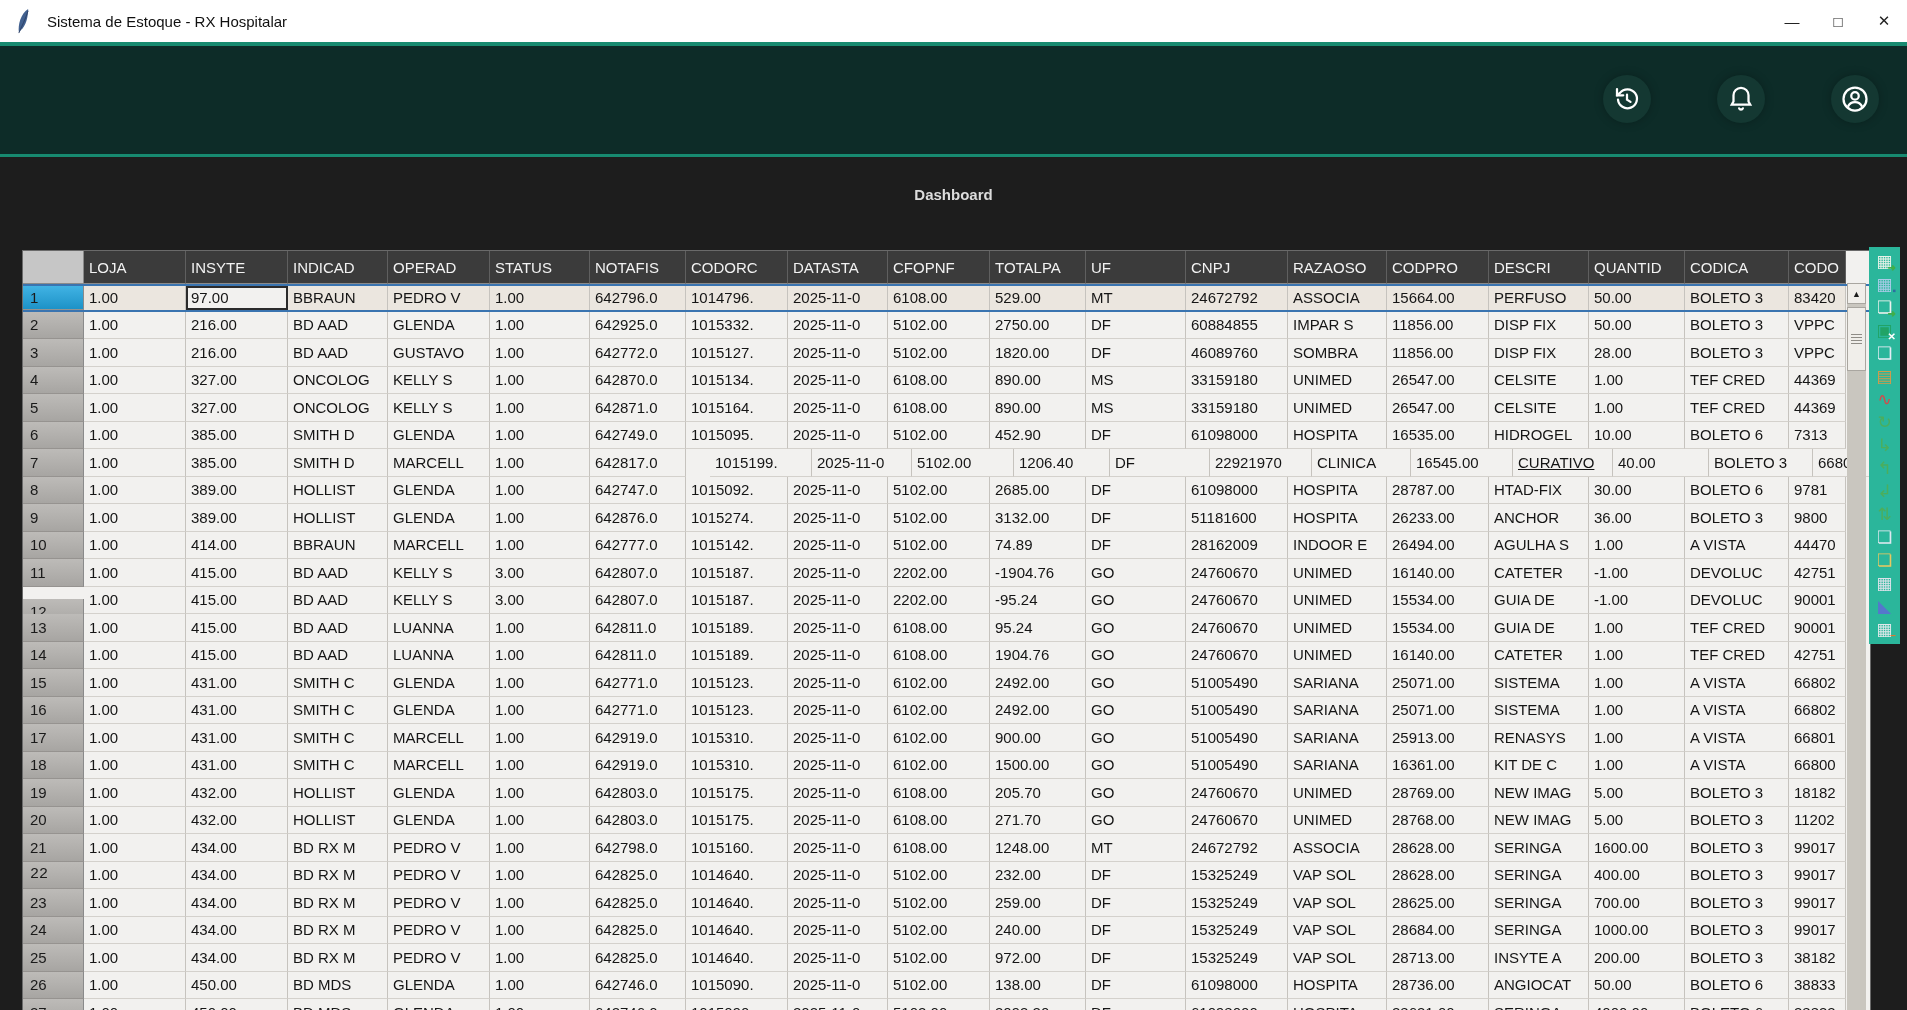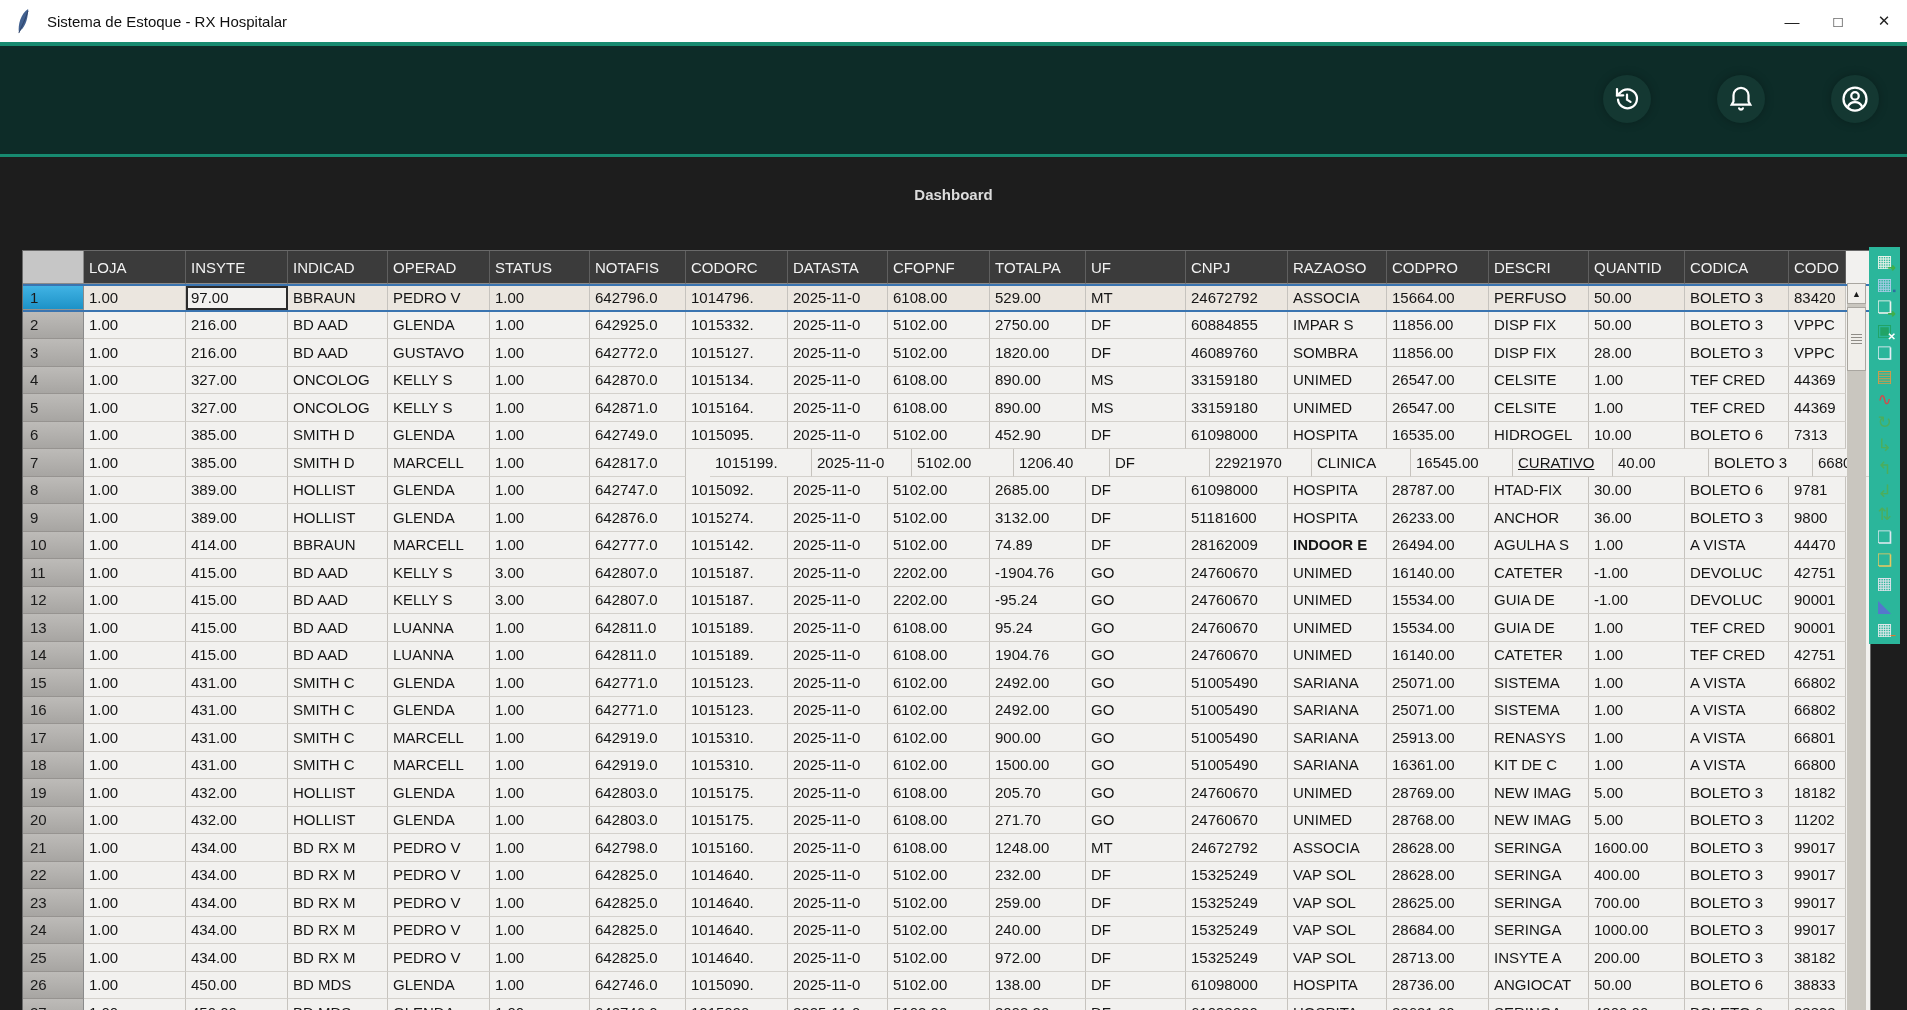--- a/index.html
+++ b/index.html
@@ -322,21 +322,21 @@
         <div class="gcell" style="width: 100px;">BBRAUN</div>
         <div class="gcell" style="width: 102px;">MARCELL</div>
         <div class="gcell" style="width: 100px;">1.00</div>
         <div class="gcell" style="width: 96px;">642777.0</div>
         <div class="gcell" style="width: 102px;">1015142.</div>
         <div class="gcell" style="width: 100px;">2025-11-0</div>
         <div class="gcell" style="width: 102px;">5102.00</div>
         <div class="gcell" style="width: 96px;">74.89</div>
         <div class="gcell" style="width: 100px;">DF</div>
         <div class="gcell" style="width: 102px;">28162009</div>
-        <div class="gcell" style="width: 99px; font-weight: bold;">INDOOR E</div>
+        <div class="gcell" style="width: 99px;">INDOOR E</div>
         <div class="gcell" style="width: 102px;">26494.00</div>
         <div class="gcell" style="width: 100px;">AGULHA S</div>
         <div class="gcell" style="width: 96px;">1.00</div>
         <div class="gcell" style="width: 104px;">A VISTA</div>
         <div class="gcell" style="width: 57px;">44470</div>
       </div>
       <div class="grow">
         <div class="rnum" style="width: 61px;">11</div>
         <div class="gcell" style="width: 102px;">1.00</div>
         <div class="gcell" style="width: 102px;">415.00</div>
@@ -351,21 +351,21 @@
         <div class="gcell" style="width: 100px;">GO</div>
         <div class="gcell" style="width: 102px;">24760670</div>
         <div class="gcell" style="width: 99px;">UNIMED</div>
         <div class="gcell" style="width: 102px;">16140.00</div>
         <div class="gcell" style="width: 100px;">CATETER</div>
         <div class="gcell" style="width: 96px;">-1.00</div>
         <div class="gcell" style="width: 104px;">DEVOLUC</div>
         <div class="gcell" style="width: 57px;">42751</div>
       </div>
       <div class="grow">
-        <div class="rnum" style="width: 61px;">12</div>
+        <div class="rnum" style="width: 61px; margin-top: 12px;">12</div>
         <div class="gcell" style="width: 102px;">1.00</div>
         <div class="gcell" style="width: 102px;">415.00</div>
         <div class="gcell" style="width: 100px;">BD AAD</div>
         <div class="gcell" style="width: 102px;">KELLY S</div>
         <div class="gcell" style="width: 100px;">3.00</div>
         <div class="gcell" style="width: 96px;">642807.0</div>
         <div class="gcell" style="width: 102px;">1015187.</div>
         <div class="gcell" style="width: 100px;">2025-11-0</div>
         <div class="gcell" style="width: 102px;">2202.00</div>
         <div class="gcell" style="width: 96px;">-95.24</div>
@@ -561,21 +561,21 @@
         <div class="gcell" style="width: 100px;">MT</div>
         <div class="gcell" style="width: 102px;">24672792</div>
         <div class="gcell" style="width: 99px;">ASSOCIA</div>
         <div class="gcell" style="width: 102px;">28628.00</div>
         <div class="gcell" style="width: 100px;">SERINGA</div>
         <div class="gcell" style="width: 96px;">1600.00</div>
         <div class="gcell" style="width: 104px;">BOLETO 3</div>
         <div class="gcell" style="width: 57px;">99017</div>
       </div>
       <div class="grow">
-        <div class="rnum" style="width: 61px;">22</div>
+        <div class="rnum" style="width: 61px; font-family: Liberation Mono, monospace;">22</div>
         <div class="gcell" style="width: 102px;">1.00</div>
         <div class="gcell" style="width: 102px;">434.00</div>
         <div class="gcell" style="width: 100px;">BD RX M</div>
         <div class="gcell" style="width: 102px;">PEDRO V</div>
         <div class="gcell" style="width: 100px;">1.00</div>
         <div class="gcell" style="width: 96px;">642825.0</div>
         <div class="gcell" style="width: 102px;">1014640.</div>
         <div class="gcell" style="width: 100px;">2025-11-0</div>
         <div class="gcell" style="width: 102px;">5102.00</div>
         <div class="gcell" style="width: 96px;">232.00</div>

